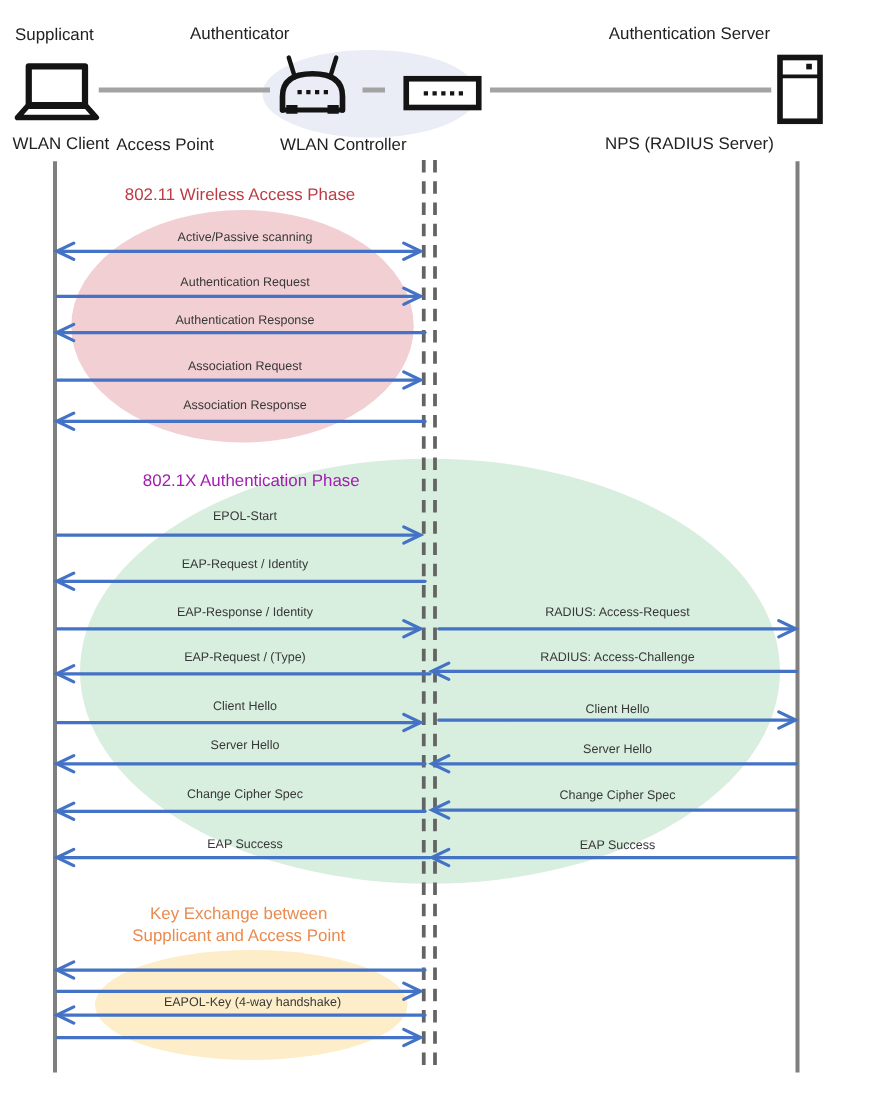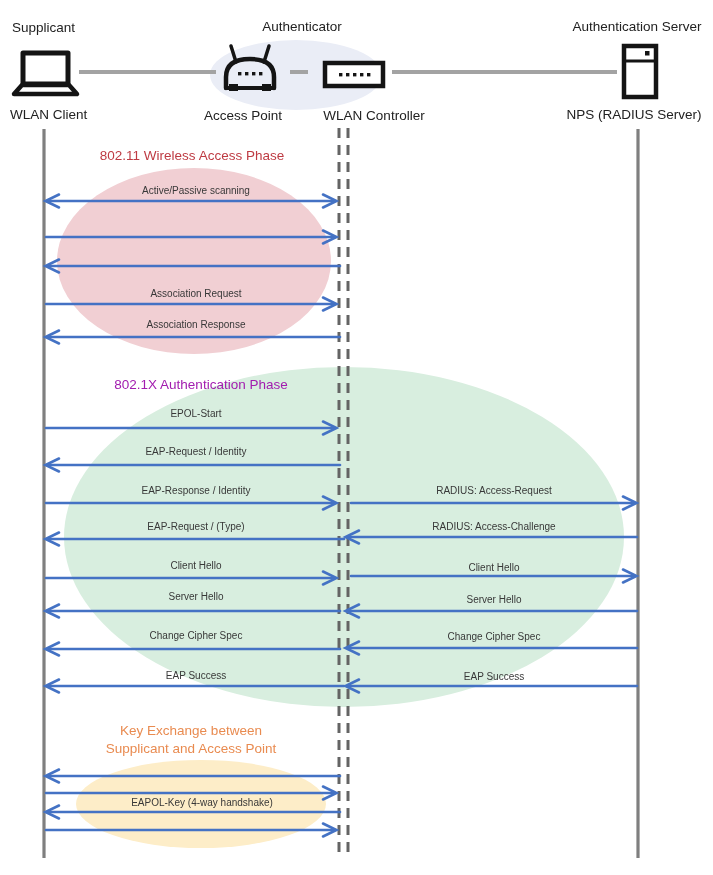--- a/index.html
+++ b/index.html
@@ -21,21 +21,21 @@
     color:#383838;
     white-space:nowrap;
   }
   .hdr{
     position:absolute;
     font-size:13.5px;
     line-height:16px;
     color:#222222;
     white-space:nowrap;
   }
-  .hdr.c{width:300px;text-align:center;}
+  .hdr.c{width:300px;text-align:left;}
   .phase{
     position:absolute;
     width:320px;
     text-align:center;
     font-size:13.5px;
     line-height:18px;
     white-space:nowrap;
   }
   .phase-red{color:#BE3B43;text-align:center;}
   .phase-green{color:#a21caf;}
@@ -212,20 +212,22 @@
   <div class="hdr c" style="left:93px;top:108px">Access Point</div>
   <div class="hdr c" style="left:224px;top:108px">WLAN Controller</div>
   <div class="hdr c" style="left:484px;top:107px">NPS (RADIUS Server)</div>
 
   <div class="phase phase-red" style="left:32px;top:147px">802.11 Wireless Access Phase</div>
   <div class="phase phase-green" style="left:41px;top:376px">802.1X Authentication Phase</div>
   <div class="phase phase-orange" style="left:31px;top:722px">Key Exchange between</div>
   <div class="phase phase-orange" style="left:31px;top:740px">Supplicant and Access Point</div>
 
   <div class="lbl" style="left:46px;top:183px">Active/Passive scanning</div>
+  <div class="lbl" style="left:46px;top:219px">Authentication Request</div>
+  <div class="lbl" style="left:46px;top:249px">Authentication Response</div>
   <div class="lbl" style="left:46px;top:286px">Association Request</div>
   <div class="lbl" style="left:46px;top:317px">Association Response</div>
   <div class="lbl" style="left:46px;top:406px">EPOL-Start</div>
   <div class="lbl" style="left:46px;top:444px">EAP-Request / Identity</div>
   <div class="lbl" style="left:46px;top:483px">EAP-Response / Identity</div>
   <div class="lbl" style="left:46px;top:519px">EAP-Request / (Type)</div>
   <div class="lbl" style="left:46px;top:558px">Client Hello</div>
   <div class="lbl" style="left:46px;top:589px">Server Hello</div>
   <div class="lbl" style="left:46px;top:628px">Change Cipher Spec</div>
   <div class="lbl" style="left:46px;top:668px">EAP Success</div>

